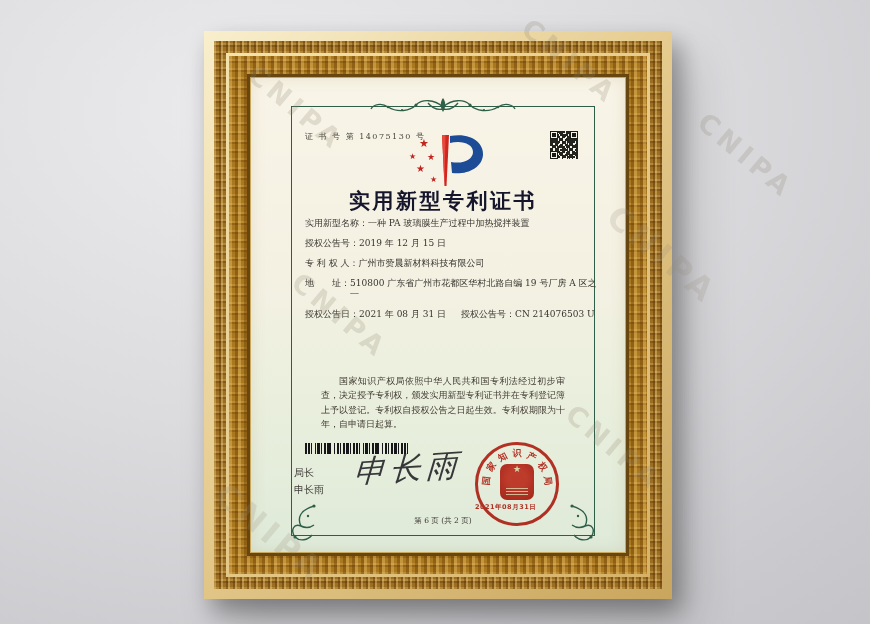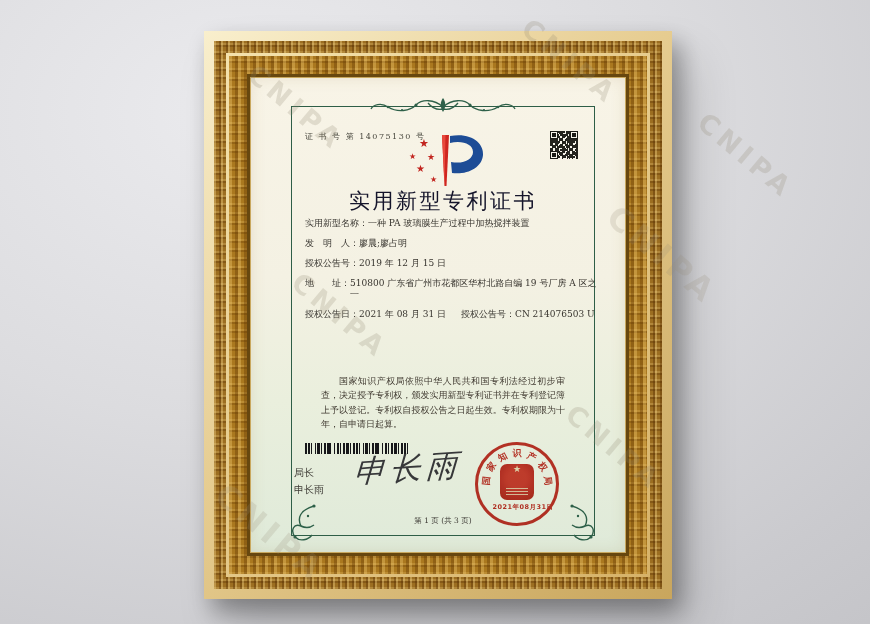--- a/index.html
+++ b/index.html
@@ -35,21 +35,21 @@
       background-image:repeating-conic-gradient(#24241e 0% 25%, rgba(0,0,0,0) 0% 50%),
                        repeating-conic-gradient(#24241e 0% 25%, rgba(0,0,0,0) 0% 50%);
       background-size:5px 5px, 7px 7px;background-position:0 0, 2px 3px;}
   .fp{position:absolute;width:8px;height:8px;border:1.8px solid #1b1b16;background:#f6f4ea;box-sizing:border-box;}
   .fp::after{content:"";position:absolute;inset:1px;background:#1b1b16;}
   .fp.tl{left:0;top:0}.fp.tr{right:0;top:0}.fp.bl{left:0;bottom:0}
 
   
   .logo{position:absolute;left:50%;top:25px;transform:translateX(-50%);width:92px;height:58px;}
 
-  .title{position:absolute;left:0;right:0;top:80px;text-align:center;font-size:21px;font-weight:normal;
+  .title{position:absolute;left:0;right:0;top:80px;text-align:center;font-size:21px;font-weight:bold;
     letter-spacing:2.5px;color:#15152b;font-family:"DejaVu Serif","DejaVu Sans",serif;}
 
   
   .fields{position:absolute;left:13px;right:13px;top:112px;font-size:9px;color:#3b3833;font-family:"DejaVu Serif","DejaVu Sans",serif;}
   .frow{position:relative;margin-bottom:11px;line-height:9px;white-space:nowrap;}
   .frow .val{color:#38352f;}
   .addr2{margin:2px 0 0 45px;line-height:9px;}
   .frow.duo .right{position:absolute;left:156px;top:0;text-align:center;}
 
   .paras{position:absolute;left:13px;right:13px;top:251px;font-size:9px;line-height:1.6;color:#403a31;
@@ -74,21 +74,21 @@
   .seal .c:nth-child(3){transform:rotate(-28deg) translateY(-31px);}
   .seal .c:nth-child(4){transform:rotate(0deg)   translateY(-31px);}
   .seal .c:nth-child(5){transform:rotate(28deg)  translateY(-31px);}
   .seal .c:nth-child(6){transform:rotate(56deg)  translateY(-31px);}
   .seal .c:nth-child(7){transform:rotate(84deg)  translateY(-31px);}
   .emblem{position:absolute;left:50%;top:50%;width:34px;height:36px;margin:-20px 0 0 -17px;border-radius:7px;
     background:radial-gradient(circle at 50% 40%, #d23425 0 9px, #c3271b 62%, #b01f0e 100%);}
   .emblem::before{content:"\2605";position:absolute;left:50%;top:0px;transform:translateX(-50%);font-size:9px;color:#f4e4c4;}
   .emblem::after{content:"";position:absolute;left:6px;right:6px;bottom:5px;height:9px;opacity:.85;
     background:repeating-linear-gradient(0deg,#f1e0c1 0 1px,rgba(0,0,0,0) 1px 3px);}
-  .seal-date{position:absolute;left:12px;right:0;top:61px;text-align:center;font-size:6.5px;font-weight:bold;color:#c3271b;letter-spacing:.5px;}
+  .seal-date{position:absolute;left:0;right:0;top:61px;text-align:left;font-size:6.5px;font-weight:bold;color:#c3271b;letter-spacing:.5px;}
 
   .page{position:absolute;left:0;right:0;top:409px;text-align:center;font-size:7.5px;color:#3b3833;font-family:"DejaVu Serif","DejaVu Sans",serif;}
 
   .footer-note{position:absolute;left:0;right:0;top:471px;text-align:center;font-size:7.5px;color:#40503f;
     letter-spacing:2px;font-family:"DejaVu Serif","DejaVu Sans",serif;}
 
   
   .lace{position:absolute;left:50%;top:-11px;transform:translateX(-50%);}
   .corner{position:absolute;bottom:-7px;width:30px;height:38px;}
   .corner.bl{left:-4px;}
@@ -182,24 +182,24 @@
                     <path d="M53,4 C74,0 87,11 86,23 C85,36 70,43 55,41 L54,30 C67,32.5 76,27 76,20 C76,12 65,8 53,11 Z" fill="#1d4c96"></path>
                   </svg>
 
                   <div class="title">实用新型专利证书</div>
 
                   <div class="fields">
                     <div class="frow">
                       <span>实用新型名称：</span><span class="val">一种 PA 玻璃膜生产过程中加热搅拌装置</span>
                     </div>
                     <div class="frow">
-                      <span>发　明　人：</span><span class="val">廖晨;廖占明</span>
-                    </div>
-                    <div class="frow">
                       <span>授权公告号：</span><span class="val">2019 年 12 月 15 日</span>
+                    </div>
+                    <div class="frow">
+                      <span>专 利 权 人：</span><span class="val">广州市赞晨新材料科技有限公司</span>
                     </div>
                     <div class="frow">
                       <span>地　　址：</span><span class="val">510800 广东省广州市花都区华村北路自编 19 号厂房 A 区之</span>
                       <div class="addr2 val">一</div>
                     </div>
                     <div class="frow duo">
                       <span>授权公告日：</span><span class="val">2021 年 08 月 31 日</span>
                       <span class="right"><span>授权公告号：</span><span class="val">CN 214076503 U</span></span>
                     </div>
                   </div>
@@ -222,21 +222,21 @@
                     <span class="c">知</span>
                     <span class="c">识</span>
                     <span class="c">产</span>
                     <span class="c">权</span>
                     <span class="c">局</span>
                     <div class="ring"></div>
                     <div class="emblem"></div>
                     <div class="seal-date">2021年08月31日</div>
                   </div>
 
-                  <div class="page">第 1 页 (共 3 页)</div>
+                  <div class="page">第 6 页 (共 2 页)</div>
                 </div>
 
 
               </div>
             </div>
           </div>
         </div>
       </div>
     </div>
   </div>

